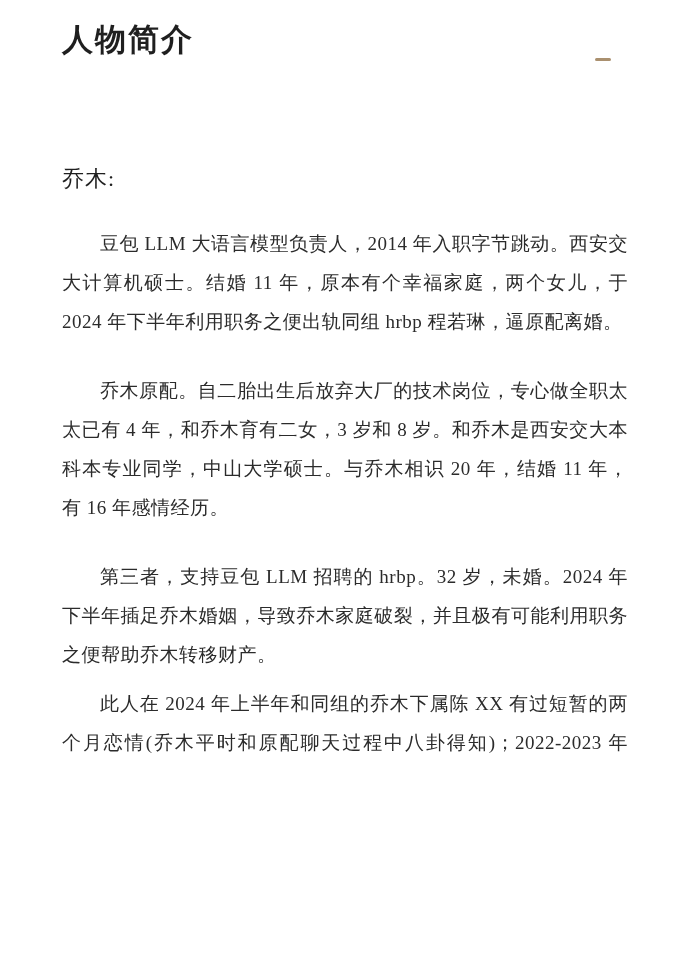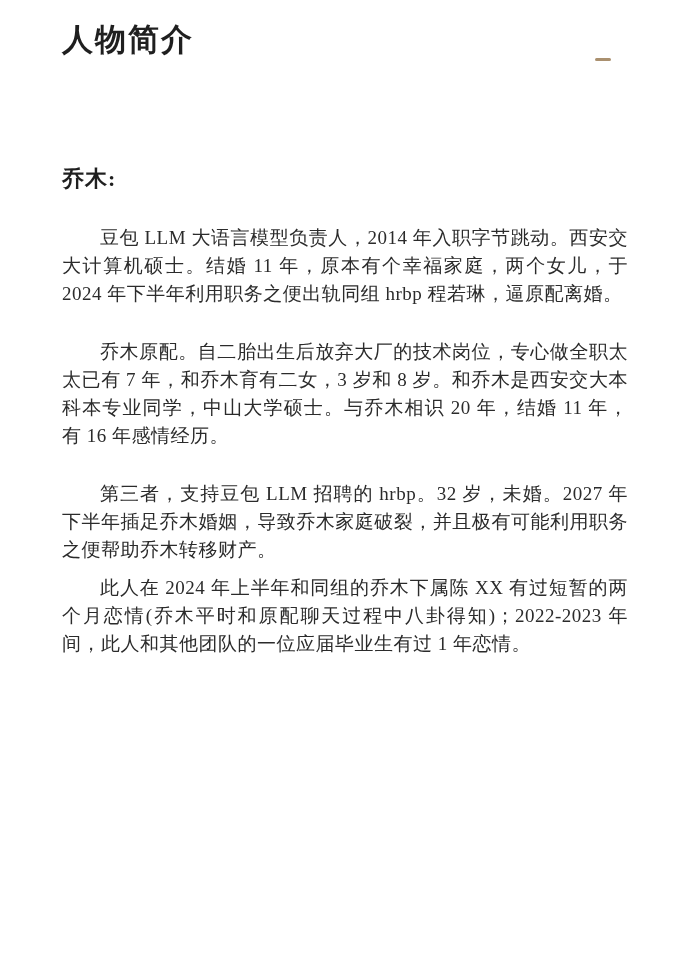--- a/index.html
+++ b/index.html
@@ -33,31 +33,31 @@
     width: 16px;
     height: 3px;
     border-radius: 2px;
     opacity: 0.75;
   }
   section.profile-section { margin: 0; }
   h2.sec-heading {
     margin: 28px 0 0 0;
     font-size: 22px;
     line-height: 31px;
-    font-weight: bold;
+    font-weight: normal;
     letter-spacing: 1px;
     color: #1f1f1f;
   }
   section.profile-section:first-of-type h2.sec-heading {
     margin-top: 103px;
   }
   p.body-para {
     margin: 30px 0 0 0;
     font-size: 19px;
-    line-height: 28px;
+    line-height: 39px;
     text-indent: 2em;
     text-align: justify;
     text-align-last: left;
     letter-spacing: 0.5px;
     color: #2b2b2b;
   }
   p.body-para + p.body-para {
     margin-top: 10px;
   }
 </style>
@@ -69,21 +69,21 @@
   <h1 class="doc-title">人物简介</h1>
 
   <div class="smudge" style="background: rgb(141, 107, 63);"></div>
 
   <section class="profile-section">
     <h2 class="sec-heading">乔木:</h2>
     <p class="body-para">豆包 LLM 大语言模型负责人，2014 年入职字节跳动。西安交大计算机硕士。结婚 11 年，原本有个幸福家庭，两个女儿，于 2024 年下半年利用职务之便出轨同组 hrbp 程若琳，逼原配离婚。</p>
   </section>
 
   <section class="profile-section">
-    <p class="body-para">乔木原配。自二胎出生后放弃大厂的技术岗位，专心做全职太太已有 7 年，和乔木育有二女，3 岁和 8 岁。和乔木是西安交大本科本专业同学，中山大学硕士。与乔木相识 20 年，结婚 11 年，有 16 年感情经历。</p>
+    <p class="body-para">乔木原配。自二胎出生后放弃大厂的技术岗位，专心做全职太太已有 4 年，和乔木育有二女，3 岁和 8 岁。和乔木是西安交大本科本专业同学，中山大学硕士。与乔木相识 20 年，结婚 11 年，有 16 年感情经历。</p>
   </section>
 
   <section class="profile-section">
-    <p class="body-para">第三者，支持豆包 LLM 招聘的 hrbp。32 岁，未婚。2027 年下半年插足乔木婚姻，导致乔木家庭破裂，并且极有可能利用职务之便帮助乔木转移财产。</p>
+    <p class="body-para">第三者，支持豆包 LLM 招聘的 hrbp。32 岁，未婚。2024 年下半年插足乔木婚姻，导致乔木家庭破裂，并且极有可能利用职务之便帮助乔木转移财产。</p>
     <p class="body-para">此人在 2024 年上半年和同组的乔木下属陈 XX 有过短暂的两个月恋情(乔木平时和原配聊天过程中八卦得知)；2022-2023 年间，此人和其他团队的一位应届毕业生有过 1 年恋情。</p>
   </section>
 
 </div>
 
 </body></html>

